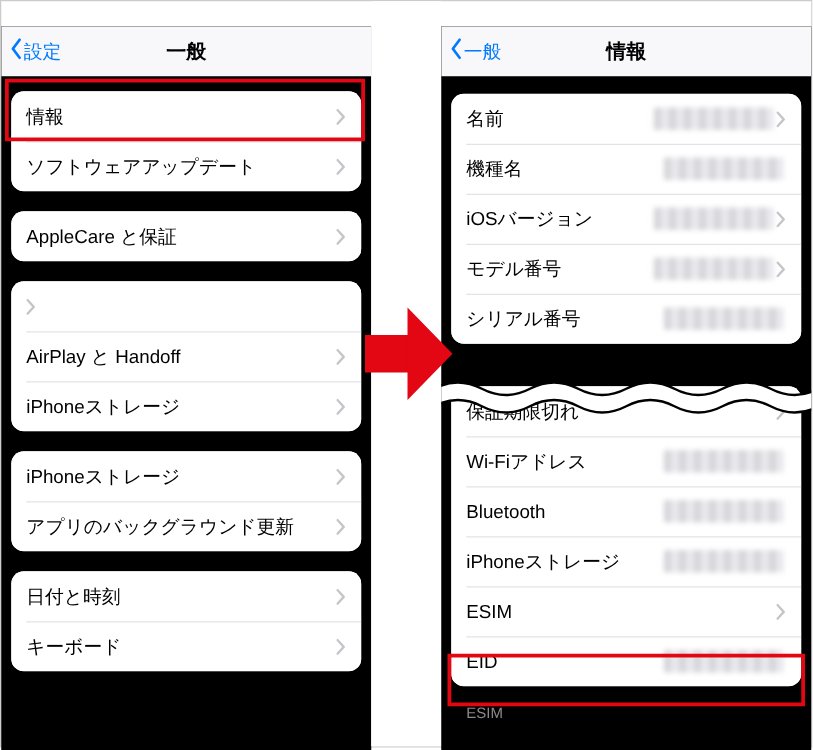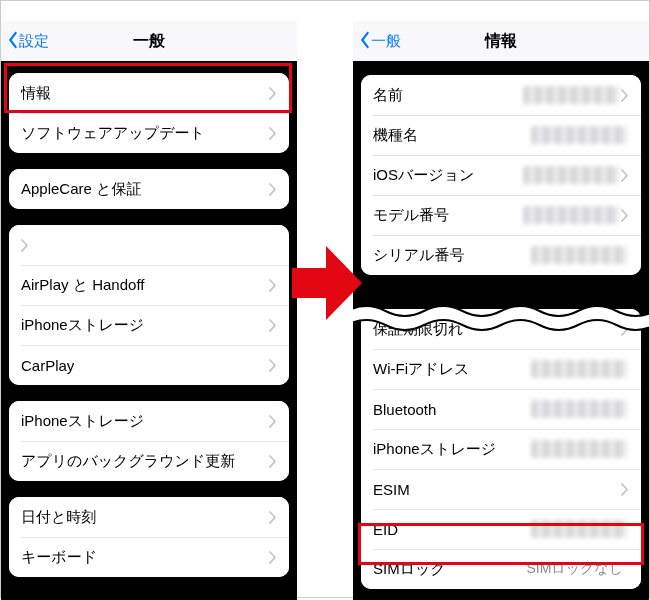--- a/index.html
+++ b/index.html
@@ -212,28 +212,20 @@
             </span>
           </div>
           <div class="row">
             <span class="label">iPhoneストレージ</span>
             <span class="chevron">
               <svg viewBox="0 0 8 13">
                 <path d="M1 1 L6 6.5 L1 12" stroke="#c5c5c9" stroke-width="1.8" fill="none" stroke-linecap="round" stroke-linejoin="round"></path>
               </svg>
             </span>
           </div>
-          <div class="row">
-            <span class="label">CarPlay</span>
-            <span class="chevron">
-              <svg viewBox="0 0 8 13">
-                <path d="M1 1 L6 6.5 L1 12" stroke="#c5c5c9" stroke-width="1.8" fill="none" stroke-linecap="round" stroke-linejoin="round"></path>
-              </svg>
-            </span>
-          </div>
         </div>
         <div class="group ">
           <div class="row">
             <span class="label">iPhoneストレージ</span>
             <span class="chevron">
               <svg viewBox="0 0 8 13">
                 <path d="M1 1 L6 6.5 L1 12" stroke="#c5c5c9" stroke-width="1.8" fill="none" stroke-linecap="round" stroke-linejoin="round"></path>
               </svg>
             </span>
           </div>
@@ -356,24 +348,20 @@
           <span class="chevron">
             <svg viewBox="0 0 8 13">
               <path d="M1 1 L6 6.5 L1 12" stroke="#c5c5c9" stroke-width="1.8" fill="none" stroke-linecap="round" stroke-linejoin="round"></path>
             </svg>
           </span>
         </div>
         <div class="row">
           <span class="label">EID</span>
           <span class="blur"></span>
         </div>
-        <div class="row">
-          <span class="label">SIMロック</span>
-          <span class="value">SIMロックなし</span>
-        </div>
       </div>
 
     <div class="section-label">ESIM</div>
 
     <div class="highlight-box" style="left:5px; top:502px; width:286px; height:42px;"></div>
   </div>
 
 </div>
 
 <div class="arrow-wrap">

